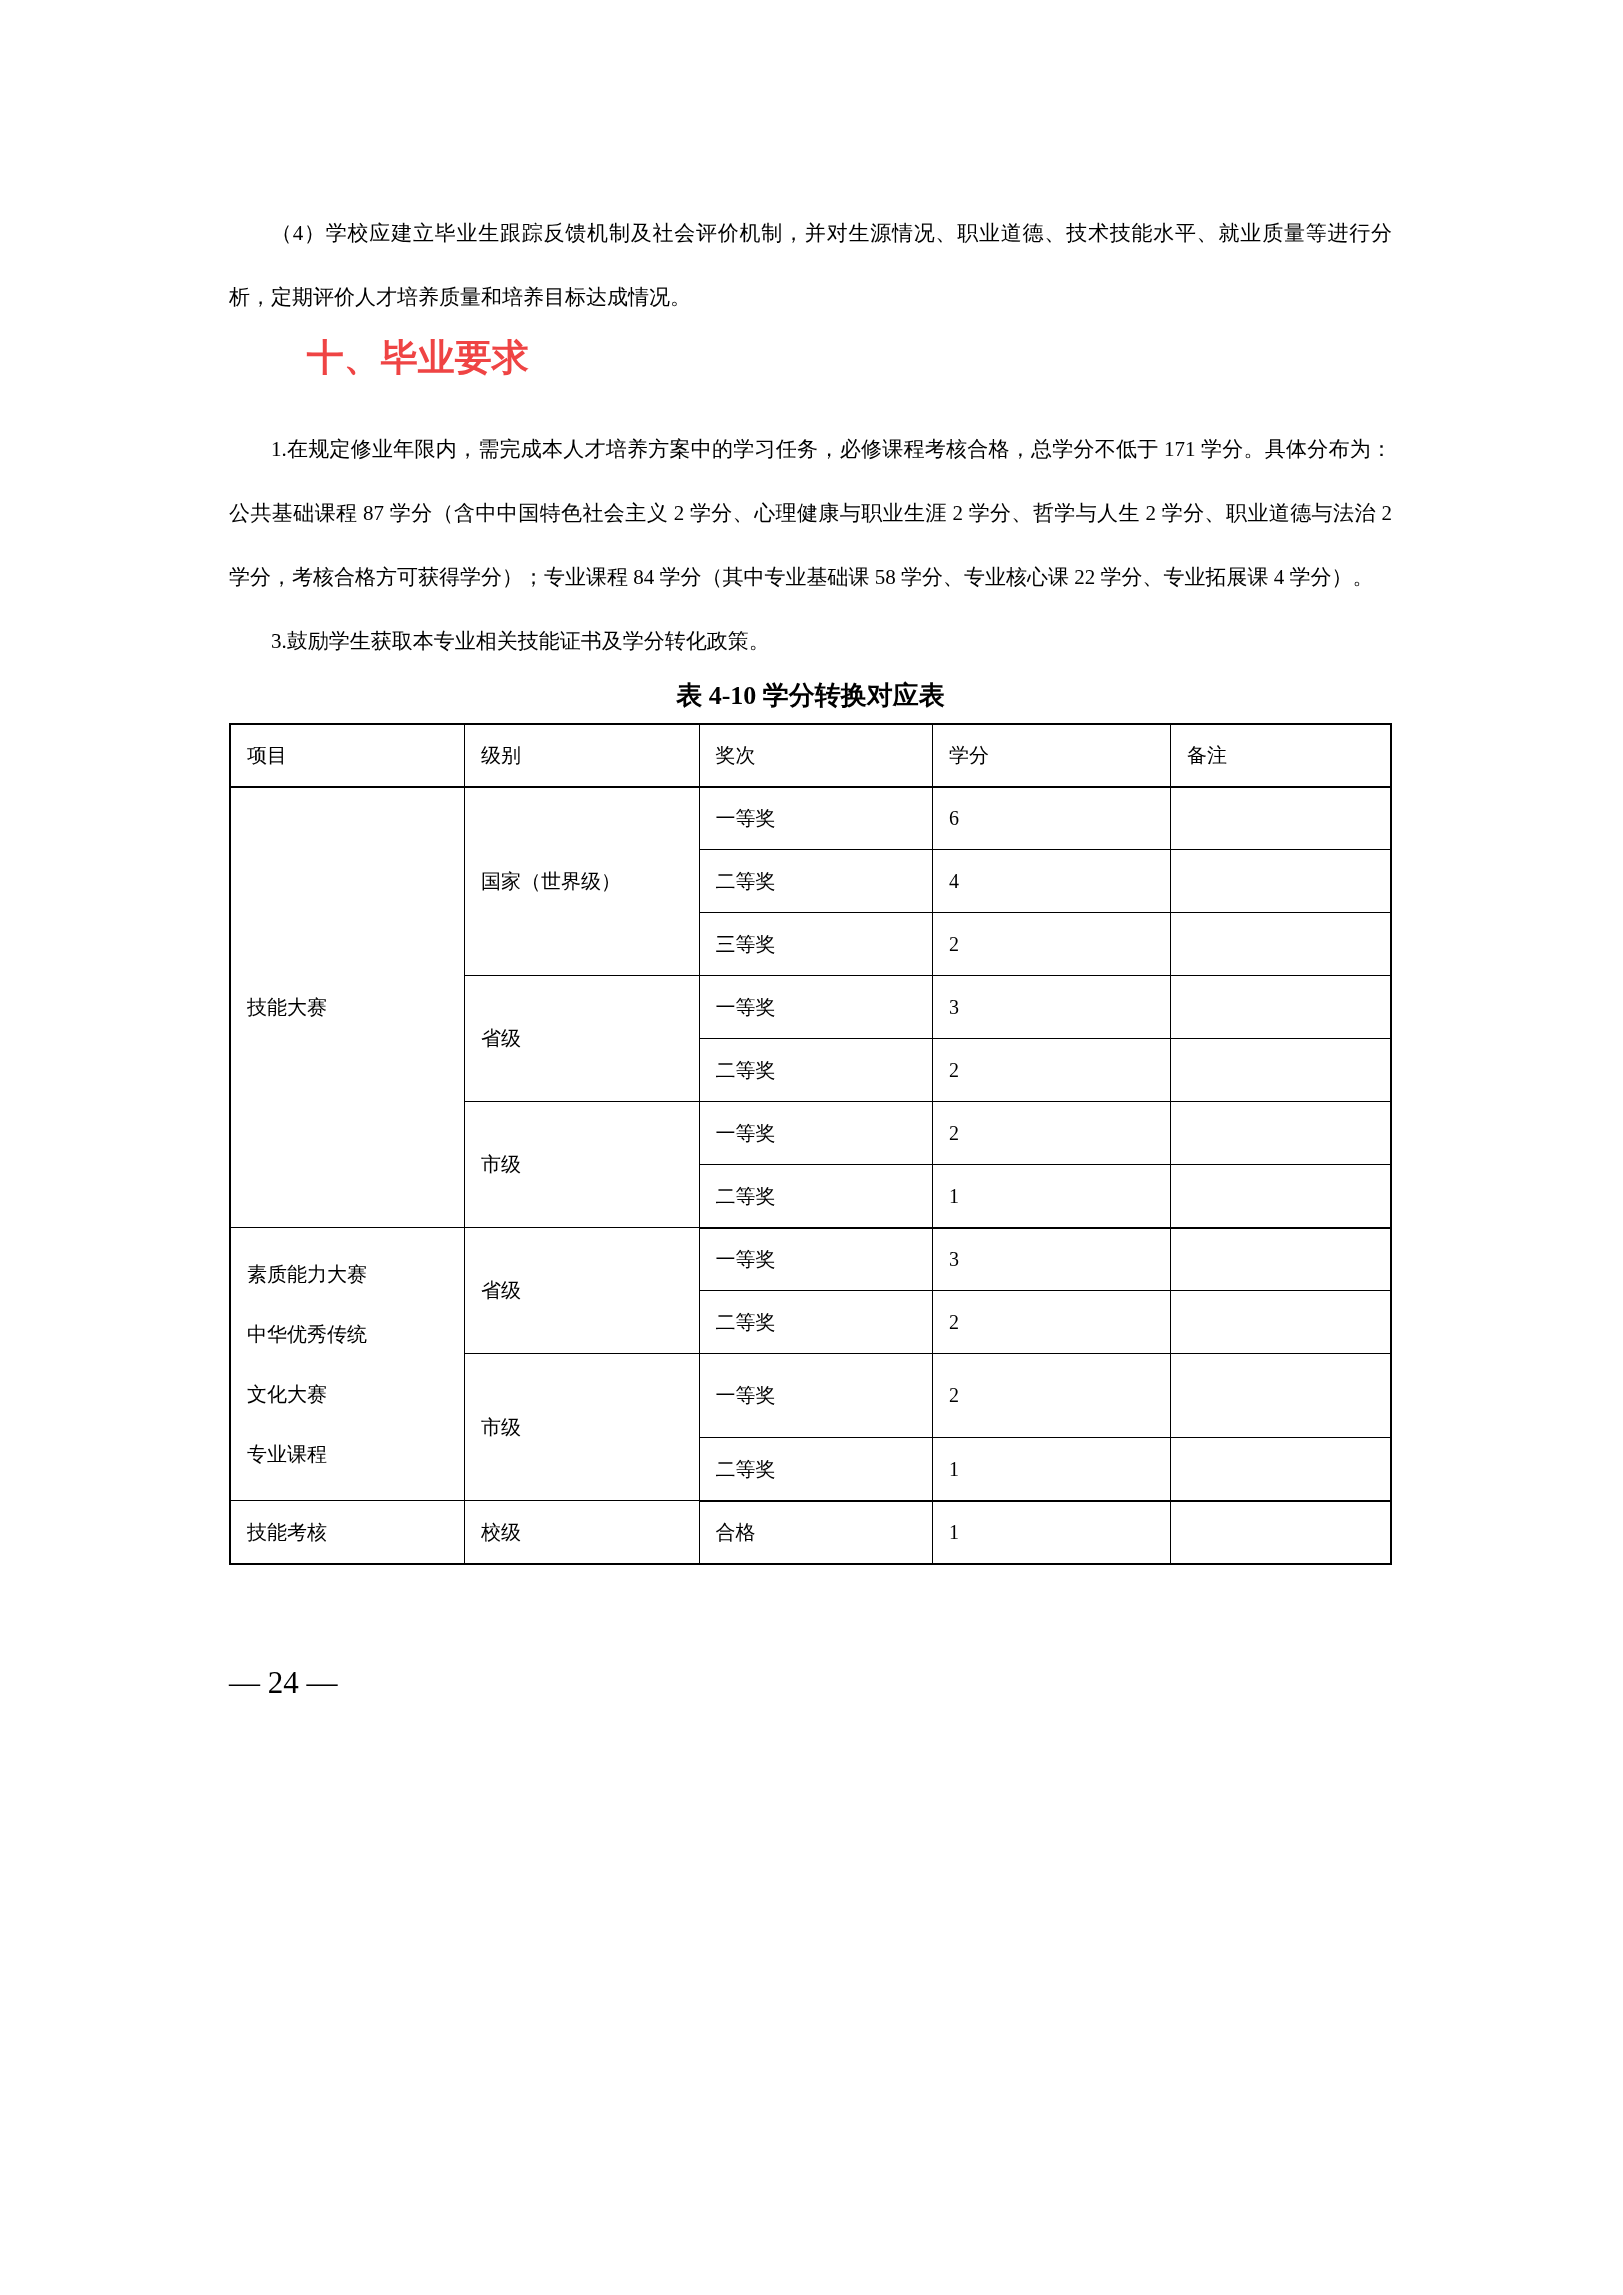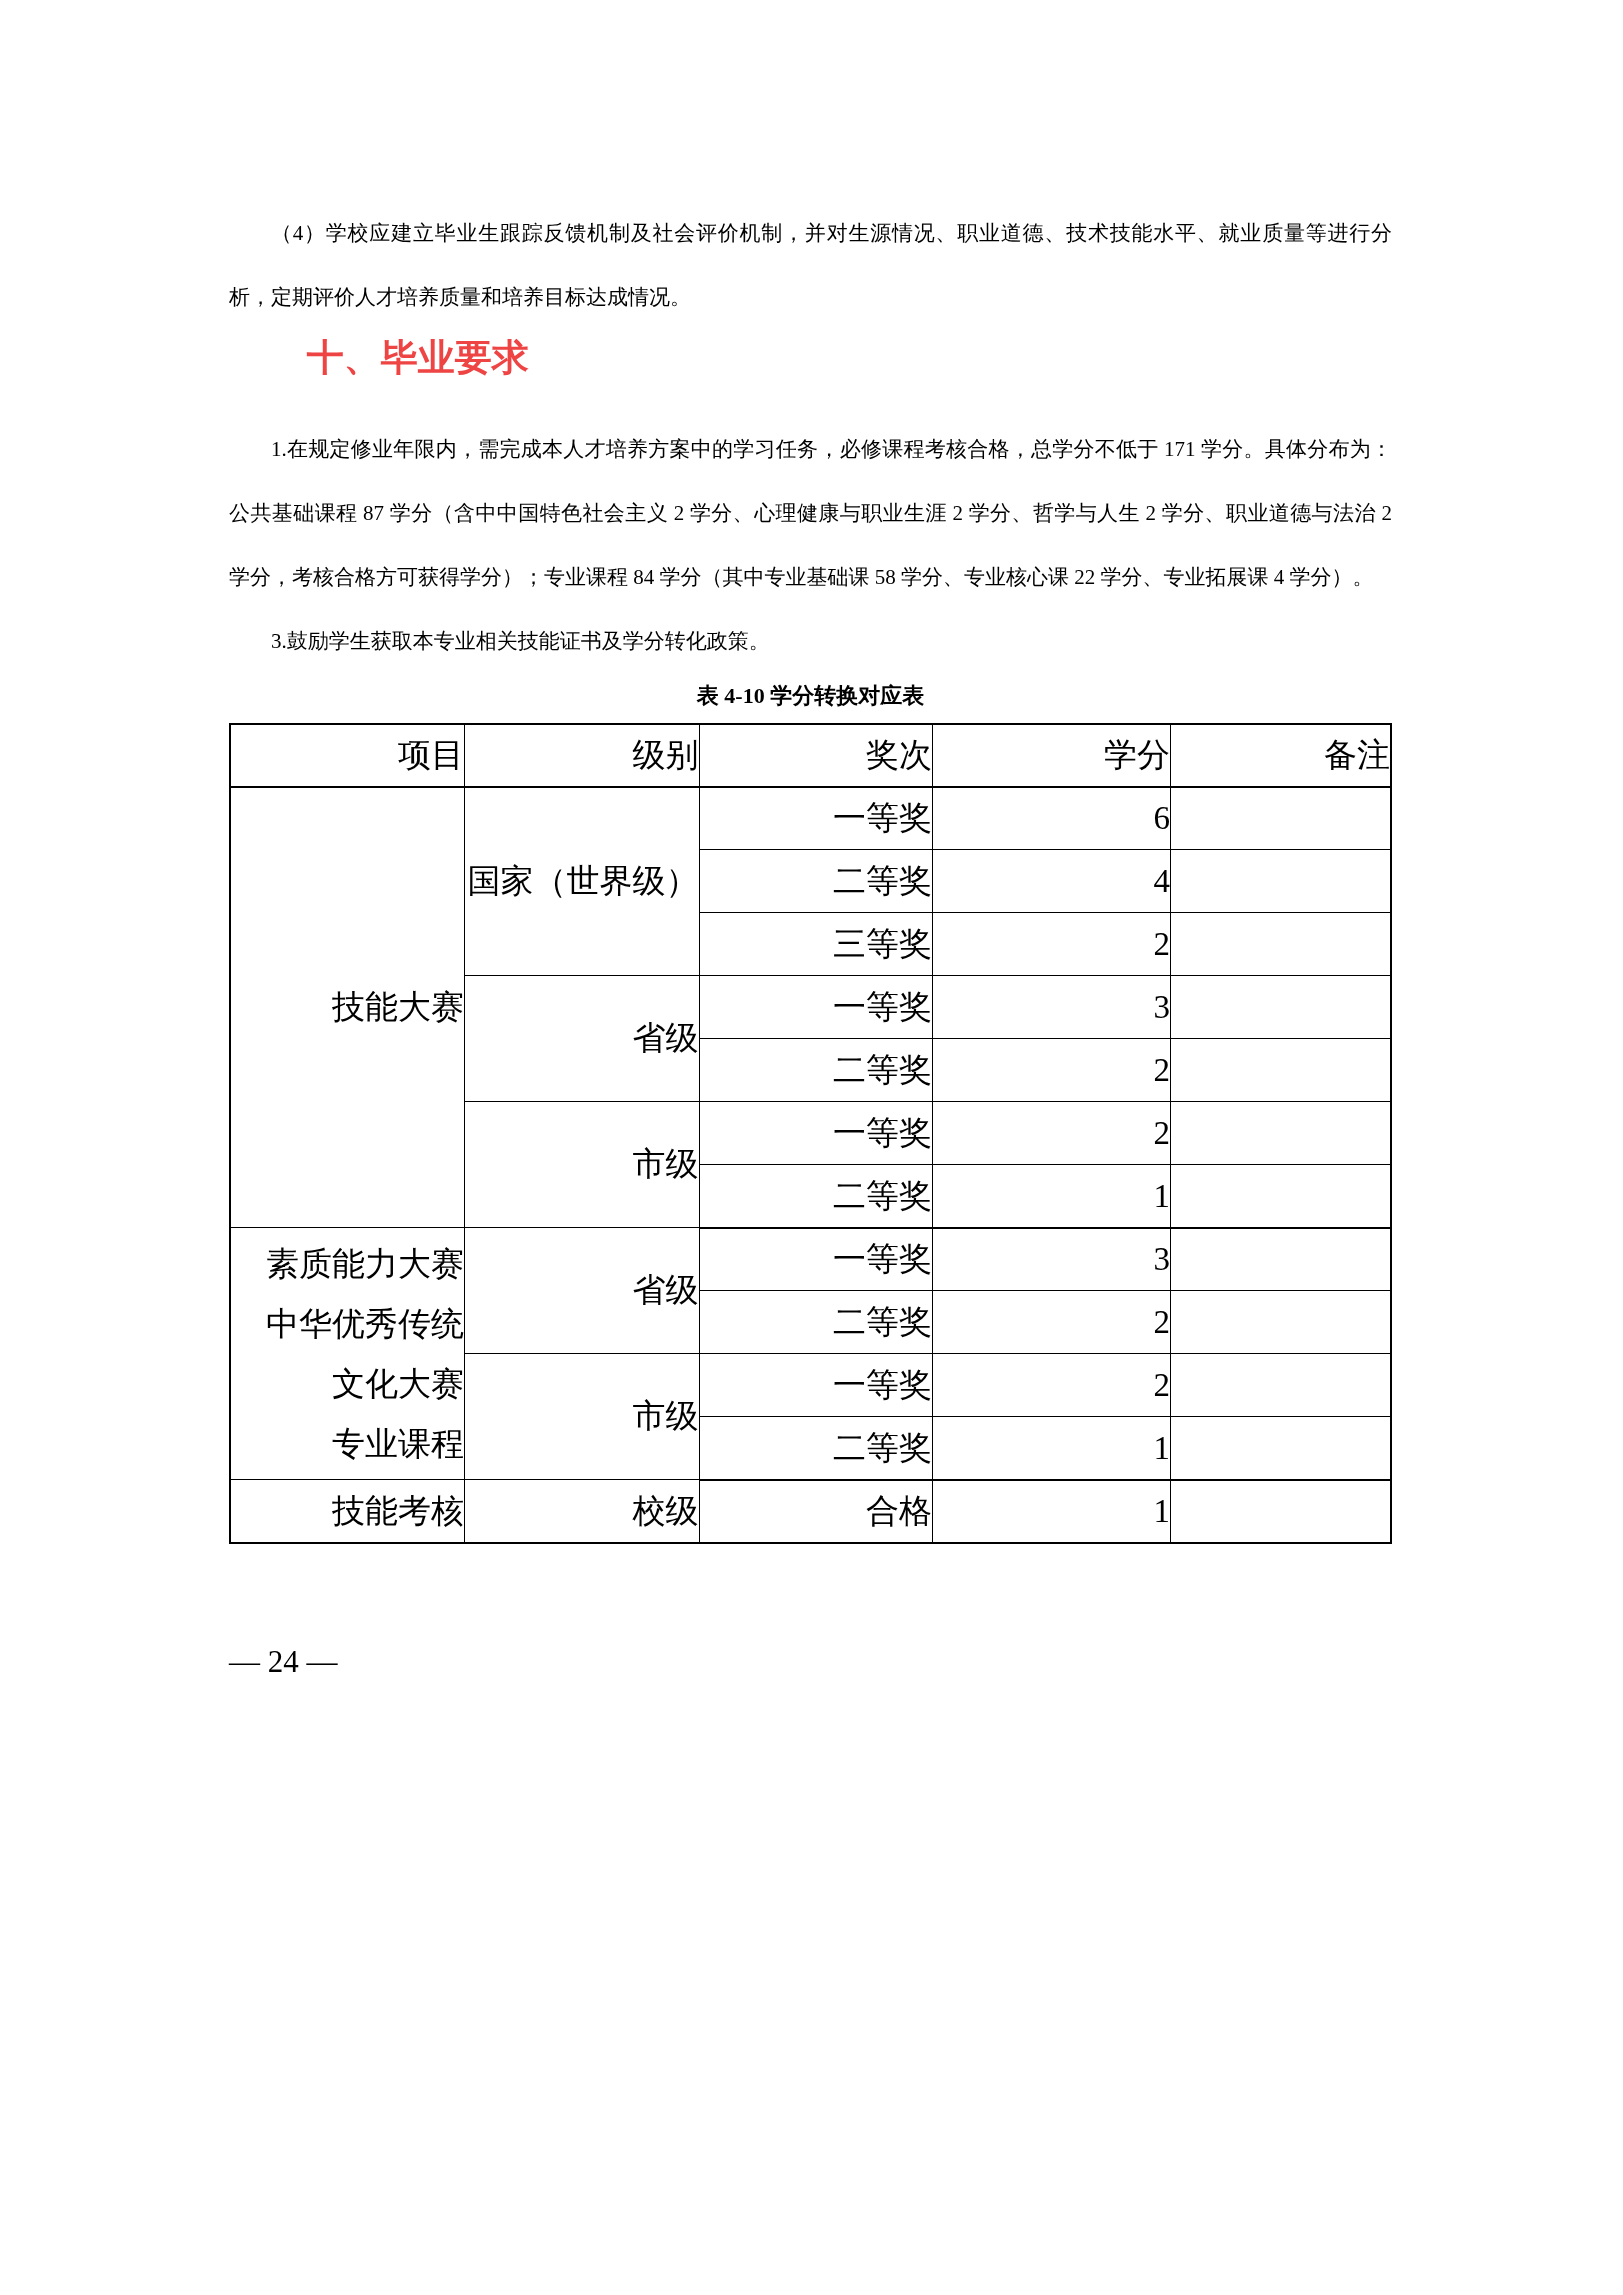--- a/index.html
+++ b/index.html
@@ -29,39 +29,39 @@
     font-size: 37px;
     line-height: 72px;
     text-indent: 2.1em;
     color: #ef4444;
   }
   .caption {
     height: 46px;
     line-height: 46px;
     text-align: center;
     font-weight: 700;
-    font-size: 22px;
+    font-size: 26px;
     font-family: "Liberation Serif", "DejaVu Serif", serif;
     color: #000;
   }
   table.credit-table {
     border-collapse: collapse;
     table-layout: fixed;
     width: 1163px;
     margin-top: 3.6px;
     border: 2.6px solid #000;
   }
   table.credit-table tr { height: 63px; }
   table.credit-table th,
   table.credit-table td {
     border: 1.5px solid #000;
-    padding: 0;
-    text-align: right;
+    padding: 16px;
+    text-align: left;
     vertical-align: middle;
-    font-size: 33px;
+    font-size: 20px;
     font-weight: 400;
     font-family: "Liberation Serif", "DejaVu Serif", serif;
     color: #000;
   }
   table.credit-table tr.header-row th { border-bottom: 2.6px solid #000; }
   table.credit-table tr.group-end td { border-bottom: 2.6px solid #000; }
   td.multiline span { display: block; line-height: 60px; }
   .page-number {
     margin-top: 102px;
     text-align: left;

